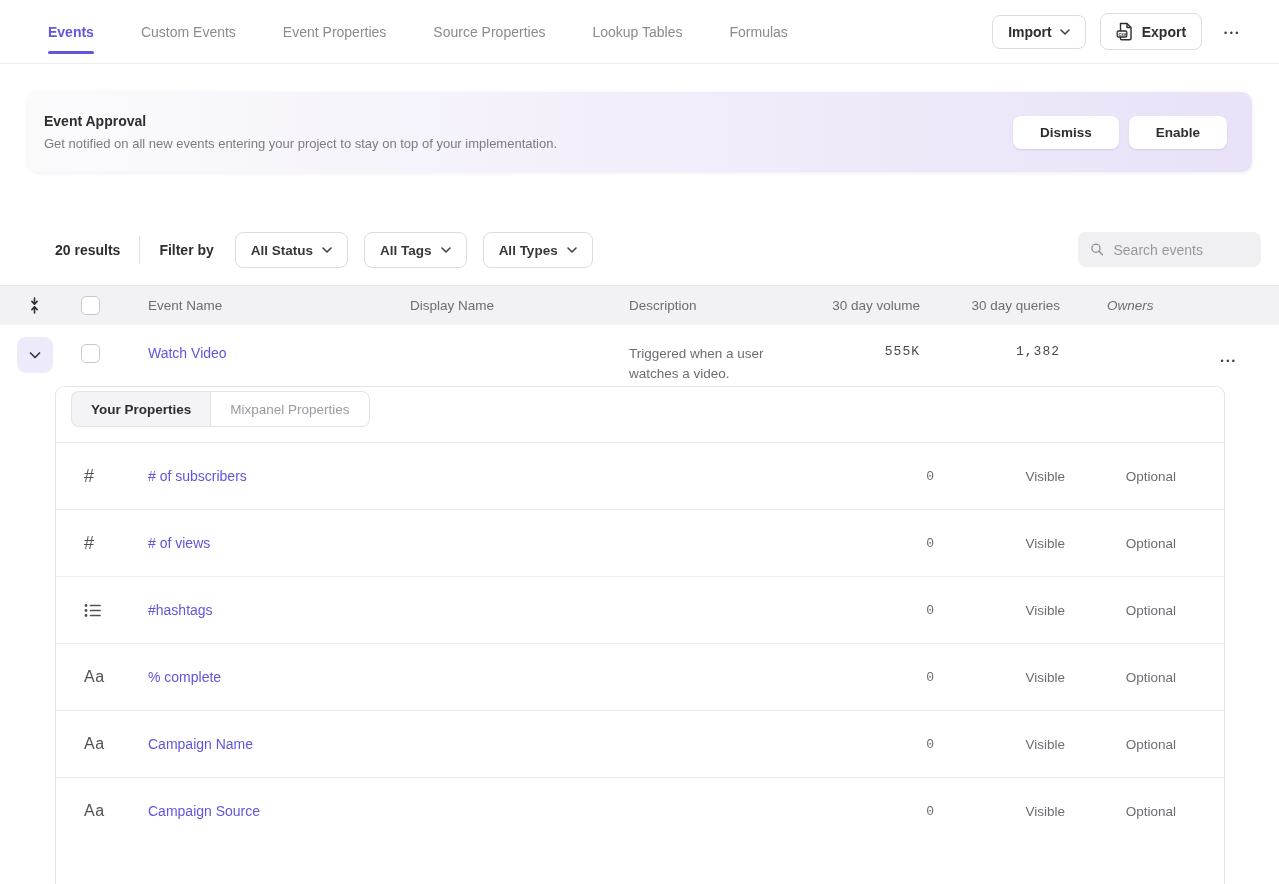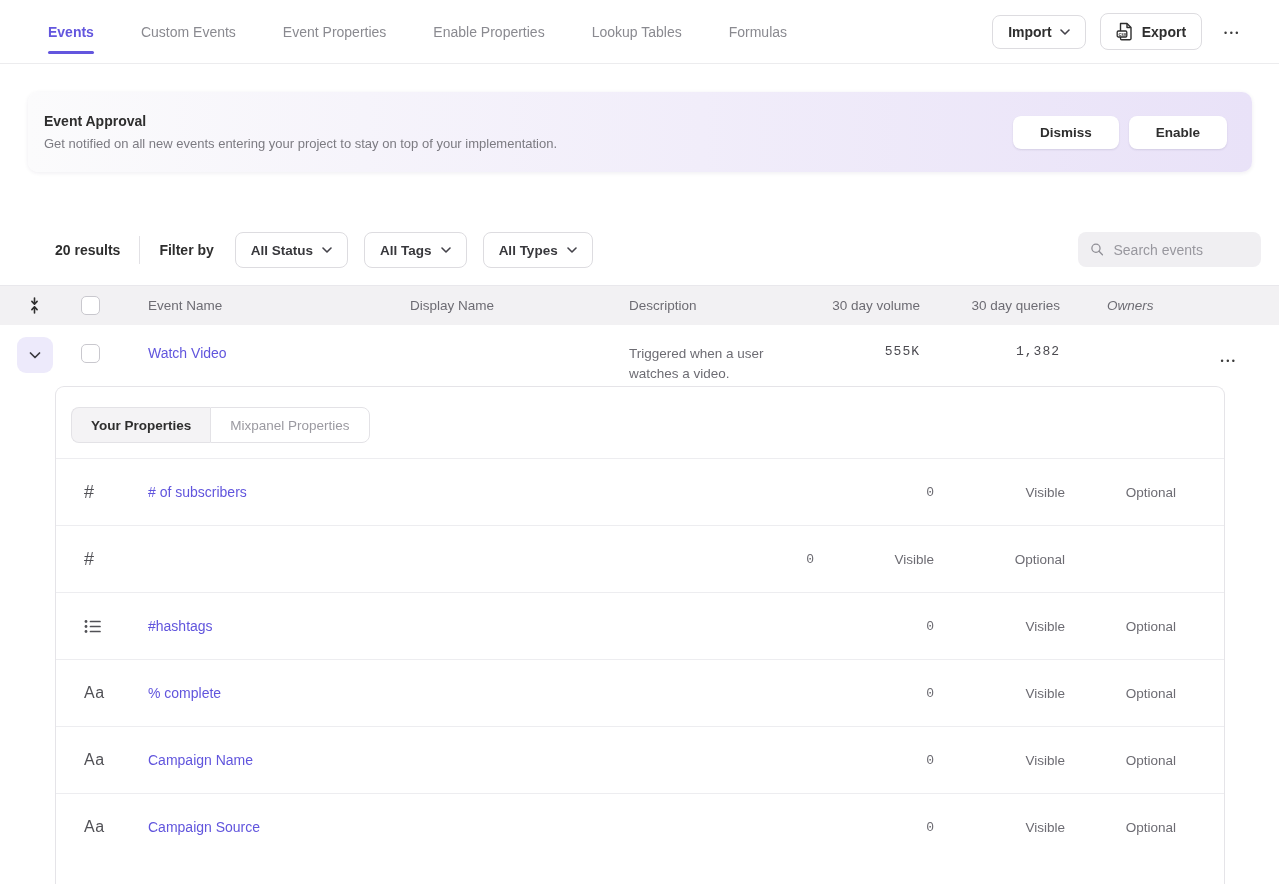--- a/index.html
+++ b/index.html
@@ -102,21 +102,21 @@
   .desc { font-size: 13.5px; color: #6d6c73; line-height: 20px; max-width: 160px; }
   .num { font-size: 13px; color: #4b4a50; text-align: right; letter-spacing: 1px; }
   .row-more { text-align: center; margin-top: 2px; }
 
   
   .panel {
     margin: 2px 54px 0 55px; border: 1px solid #e5e4e8;
     border-bottom: none; border-radius: 9px 9px 0 0; height: 520px;
     background: #fff; overflow: hidden;
   }
-  .seg { margin: 20px 0 15px 15px; display: inline-flex; border-radius: 13px; justify-content: flex-end; }
+  .seg { margin: 4px 0 15px 15px; display: inline-flex; border-radius: 13px; justify-content: flex-end; }
   .seg-tab {
     height: 36px; display: flex; align-items: center; padding: 0 19px;
     font-size: 13.5px; border: 1px solid #e3e2e6; cursor: pointer; background: #fff;
     color: #9b9aa1;
   }
   .seg-tab.active { background: #f4f3f5; color: #2e2e2e; font-weight: bold; }
   .seg-tab:first-child { border-radius: 8px 0 0 8px; border-right: none; }
   .seg-tab:last-child { border-radius: 0 8px 8px 0; }
 
   .prow {
@@ -139,21 +139,21 @@
     <div class="nav-tab active">
         <span>Events</span>
       </div>
     <div class="nav-tab">
         <span>Custom Events</span>
       </div>
     <div class="nav-tab">
         <span>Event Properties</span>
       </div>
     <div class="nav-tab">
-        <span>Enable Properties</span>
+        <span>Source Properties</span>
       </div>
     <div class="nav-tab">
         <span>Lookup Tables</span>
       </div>
     <div class="nav-tab">
         <span>Formulas</span>
       </div>
   </div>
   <div class="nav-right">
     <button class="btn">
@@ -281,20 +281,21 @@
     <div><span class="pname"># of subscribers</span></div>
     <div class="pval mono">0</div>
     <div class="pcol">Visible</div>
     <div class="pcol">Optional</div>
   </div>
 
   <div class="prow">
     <div class="picon">
         <span class="glyph-hash">#</span>
       </div>
+    <div><span class="pname"># of views</span></div>
     <div class="pval mono">0</div>
     <div class="pcol">Visible</div>
     <div class="pcol">Optional</div>
   </div>
 
   <div class="prow">
     <div class="picon">
       <svg width="17" height="15" viewBox="0 0 17 15">
         <circle cx="2" cy="2.5" r="1.4" fill="#515156"></circle>
           <line x1="6.5" y1="2.5" x2="16" y2="2.5" stroke="#515156" stroke-width="1.7" stroke-linecap="round"></line>

